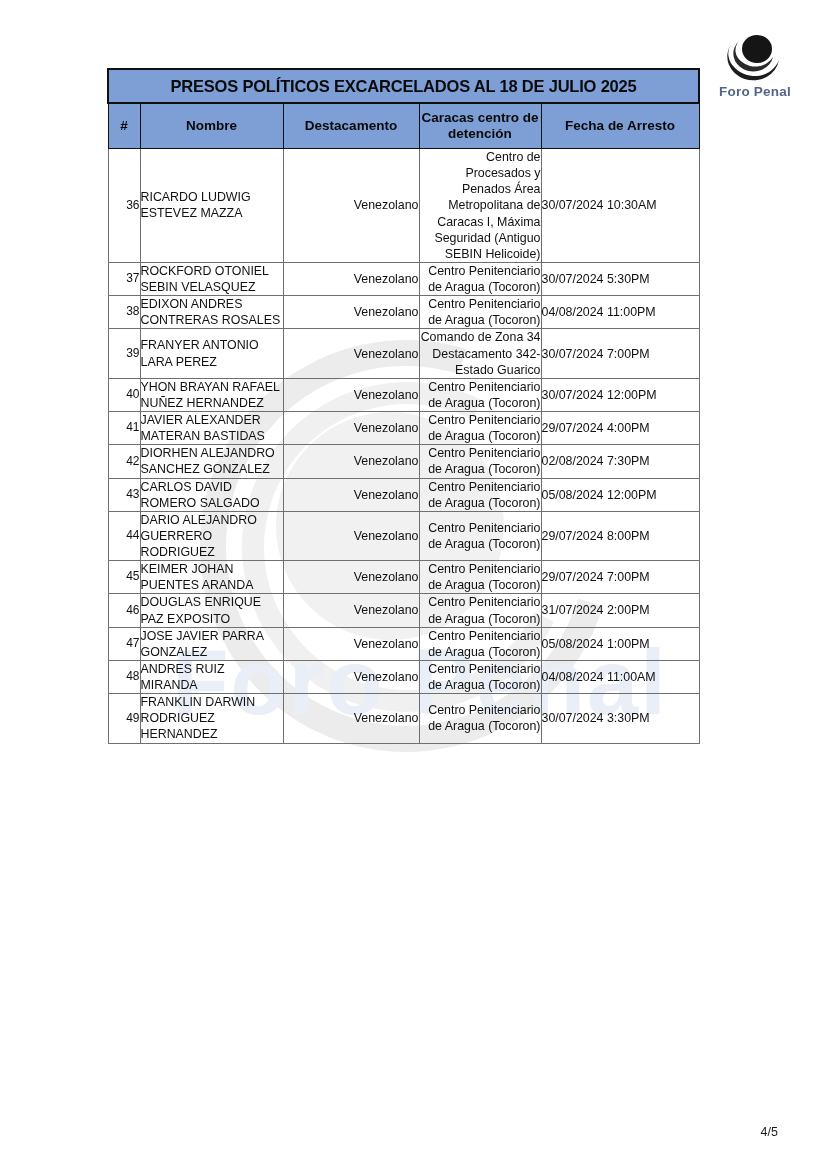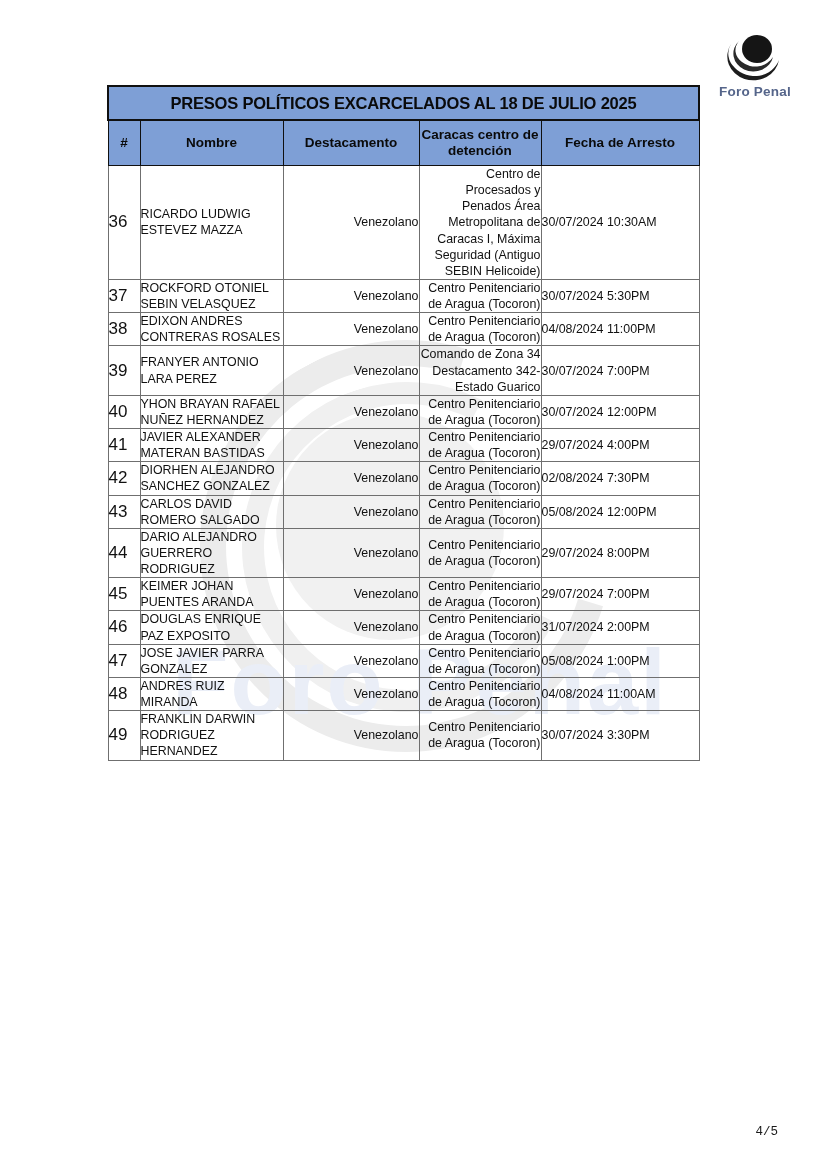--- a/index.html
+++ b/index.html
@@ -94,21 +94,20 @@
     font-family: "Liberation Sans", sans-serif;
   }
 
   
   .table-wrap {
     position: absolute;
     left: 107px;
     top: 68px;
     width: 591px;
     z-index: 2;
-    margin-top: 17px;
   }
   table.main {
     border-collapse: collapse;
     width: 591px;
     table-layout: fixed;
     background: transparent;
   }
   table.main td, table.main th {
     border: 1px solid #6f6f6f;
     padding: 0;
@@ -148,43 +147,43 @@
 
   td.cell {
     font-size: 12.4px;
     color: #111111;
     line-height: 1.3;
     padding: 4px 3px;
     font-family: "Liberation Sans", sans-serif;
     background: transparent;
   }
   td.cell-num {
-    text-align: left;
-    font-size: 17px;
+    text-align: right;
+    font-size: 12px;
   }
   td.cell-name {
   }
   td.cell-nat {
     text-align: right;
   }
   td.cell-centro {
     text-align: right;
   }
   td.cell-fecha {
     text-align: left;
   }
 
   
   .page-number {
     position: absolute;
     right: 48px;
     bottom: 30px;
     font-size: 12.5px;
     color: #1a1a1a;
-    font-family: Liberation Mono, monospace;
+    font-family: Liberation Sans, sans-serif;
     z-index: 3;
   }
 </style>
 </head>
 <body>
 
 <div class="page">
 
   <div class="watermark">
     <div class="wm-ring wm-ring-outer"></div>

